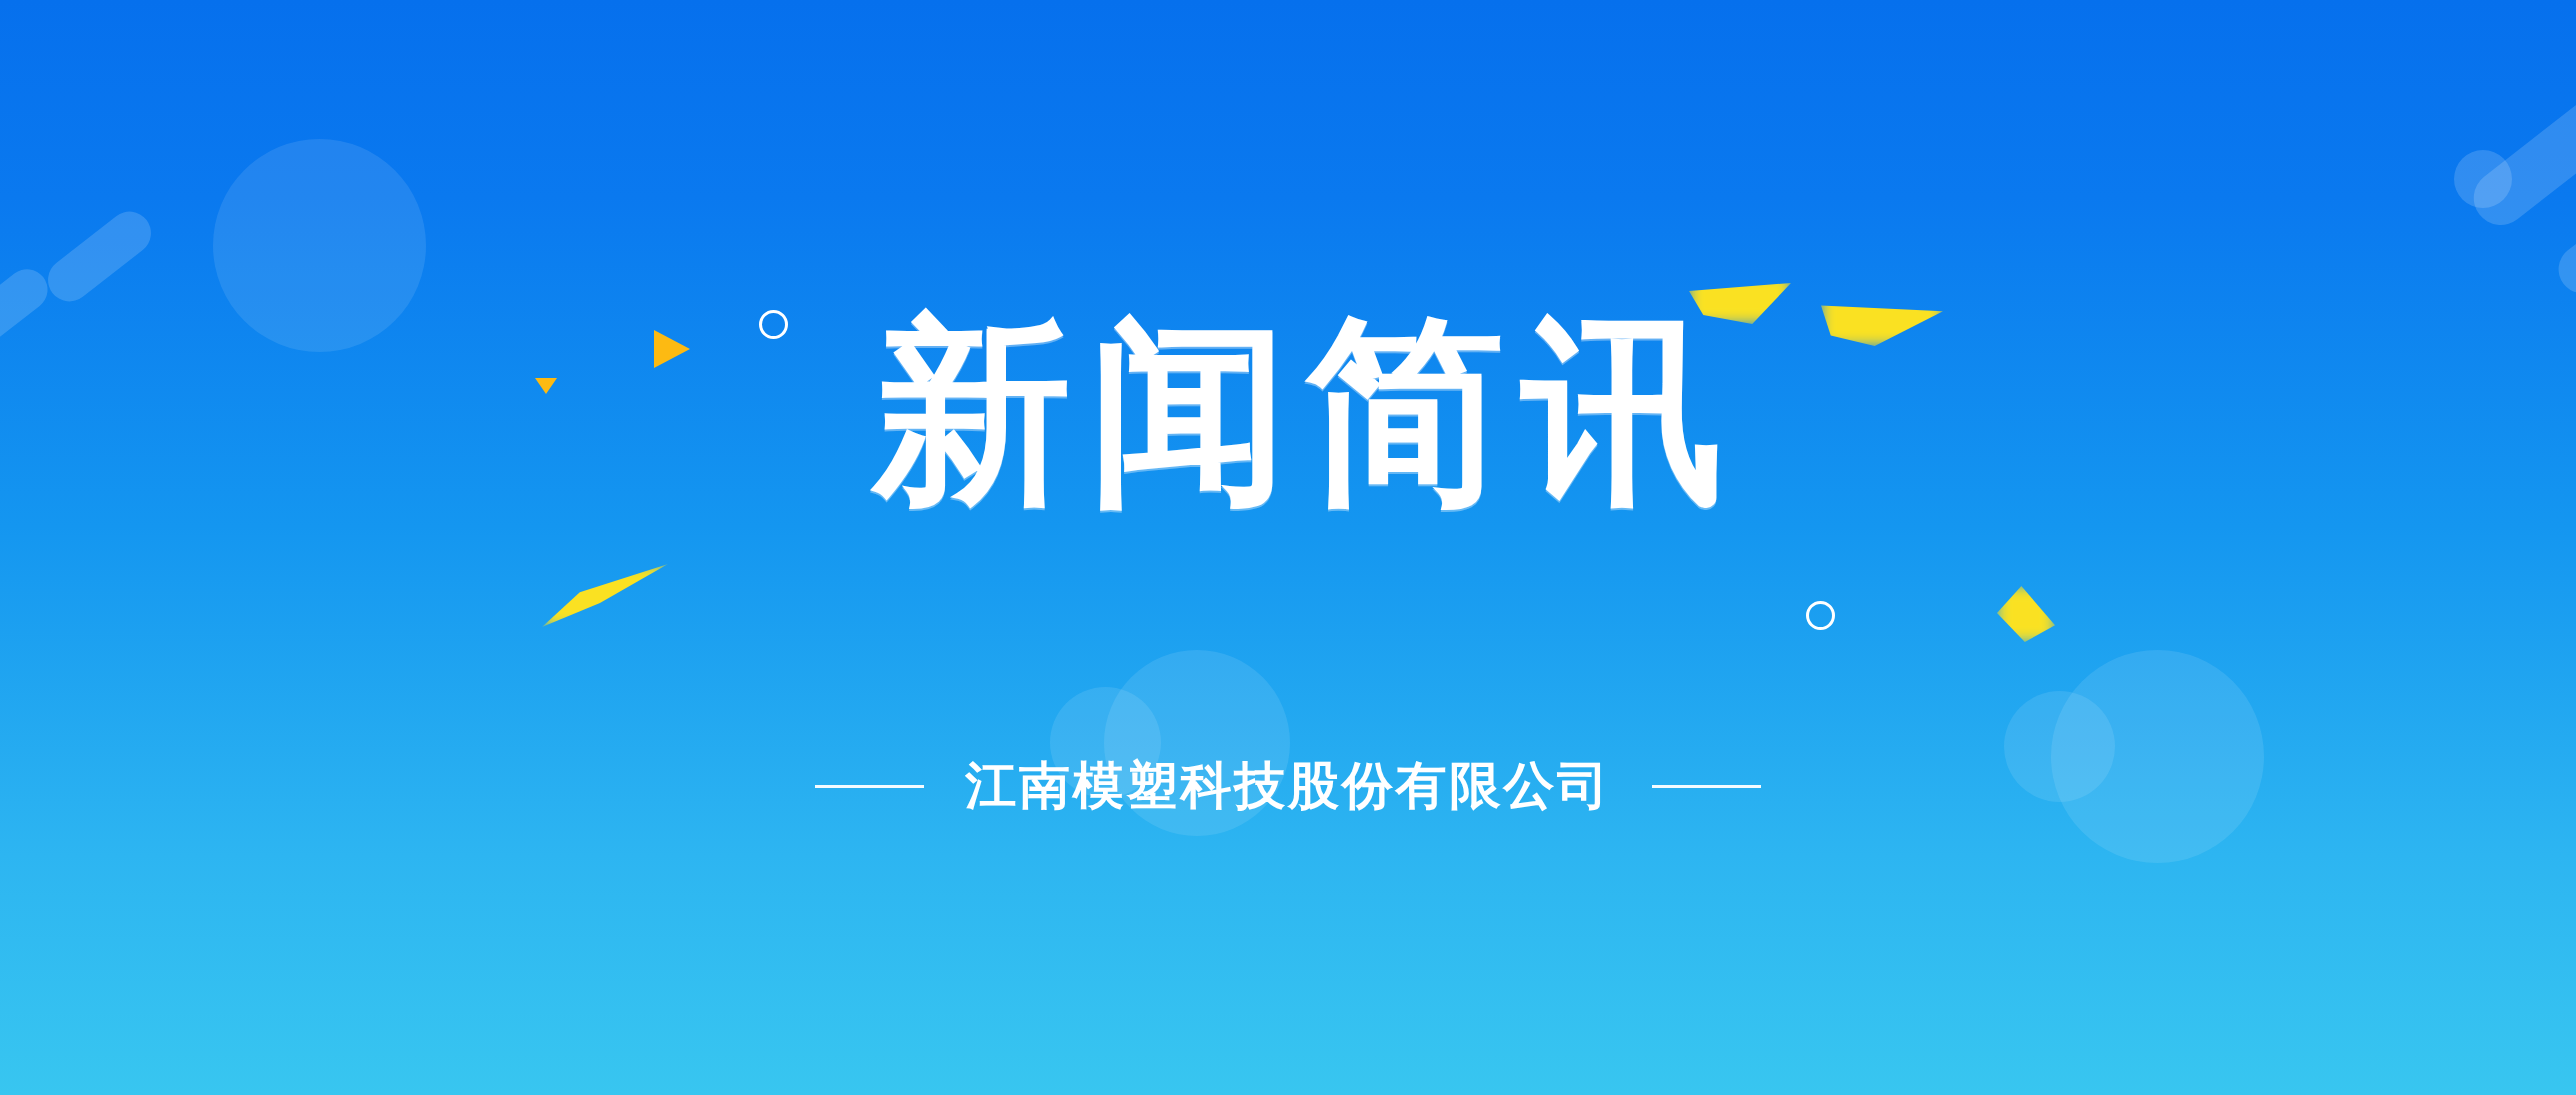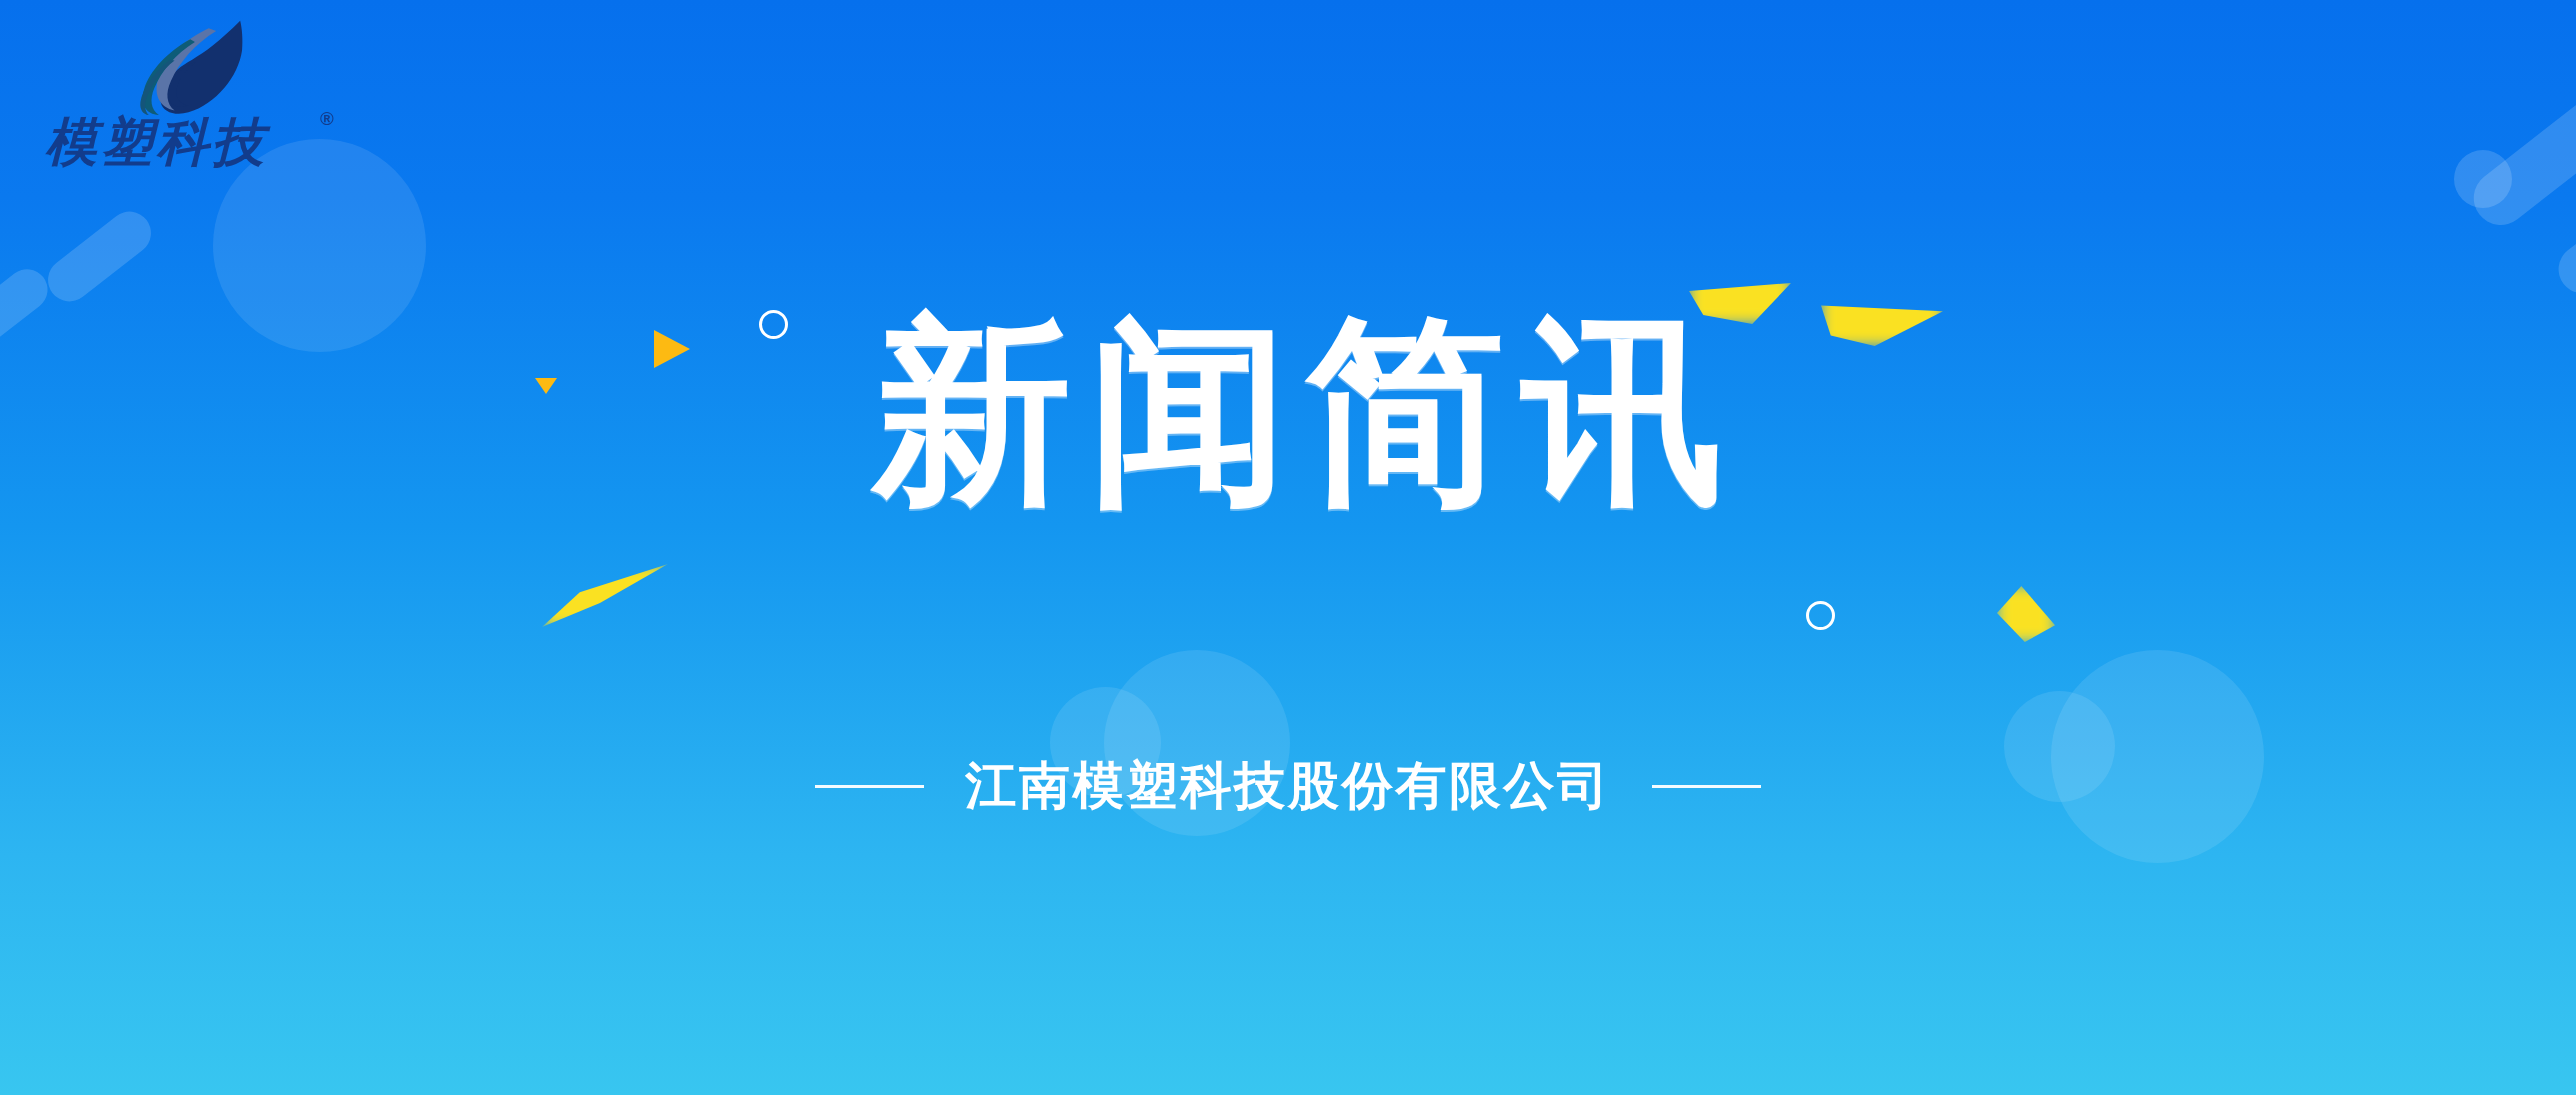--- a/index.html
+++ b/index.html
@@ -174,45 +174,20 @@
                 clip-path: polygon(100% 0%, 30% 45%, 0% 100%, 46% 62%);
                 transform: rotate(0deg);"></div>
     <div class="ribbon" style="left:1821px; top:288px; width:122px; height:58px;
                 clip-path: polygon(0% 30%, 100% 40%, 44% 100%, 8% 82%);"></div>
     <div class="ribbon" style="left:1997px; top:586px; width:58px; height:56px;
                 clip-path: polygon(42% 0%, 100% 70%, 48% 100%, 0% 48%);"></div>
     <div class="ribbon" style="left:1689px; top:274px; width:102px; height:50px;
                 clip-path: polygon(0% 34%, 100% 18%, 62% 100%, 14% 82%);"></div>
   </div>
 
-  <div id="logo-block">
-
-    <div id="logo-mark">
-      <svg width="186" height="97" viewBox="0 0 200 105" aria-hidden="true">
-
-        <path d="M150 2 C128 24 112 36 98 44 C74 57 62 74 64 90
-                 C66 101 80 105 94 101 C124 92 148 62 152 34
-                 C153 22 152 10 150 2 Z" fill="#12306E"></path>
-        <path d="M97 48 C79 58 70 72 72 85 C74 94 84 97 94 94
-                 C85 92 80 86 81 78 C82 66 90 56 102 47 Z" fill="#12306E"></path>
-
-        <path d="M116 10 C92 21 70 40 62 62 C55 82 63 96 79 99
-                 C70 92 69 80 75 67 C84 47 101 27 124 13 Z" fill="#5A74A8"></path>
-
-        <path d="M96 22 C72 35 52 56 46 76 C41 92 48 103 62 104
-                 C53 98 52 87 57 75 C65 56 80 38 101 25 Z" fill="#0E5C78"></path>
-
-        <path d="M74 44 C56 58 44 76 42 90 C41 98 45 103 51 104
-                 C46 99 46 91 50 82 C56 68 66 55 79 45 Z" fill="#14557A"></path>
-      </svg>
-    </div>
-
-    <div id="logo-wordmark">模塑科技</div>
-    <div id="logo-reg">®</div>
-  </div>
 
   <div id="headline">新闻简讯</div>
 
   <div id="subtitle-row">
     <div class="rule"></div>
     <div id="subtitle">江南模塑科技股份有限公司</div>
     <div class="rule"></div>
   </div>
 
 </div>

